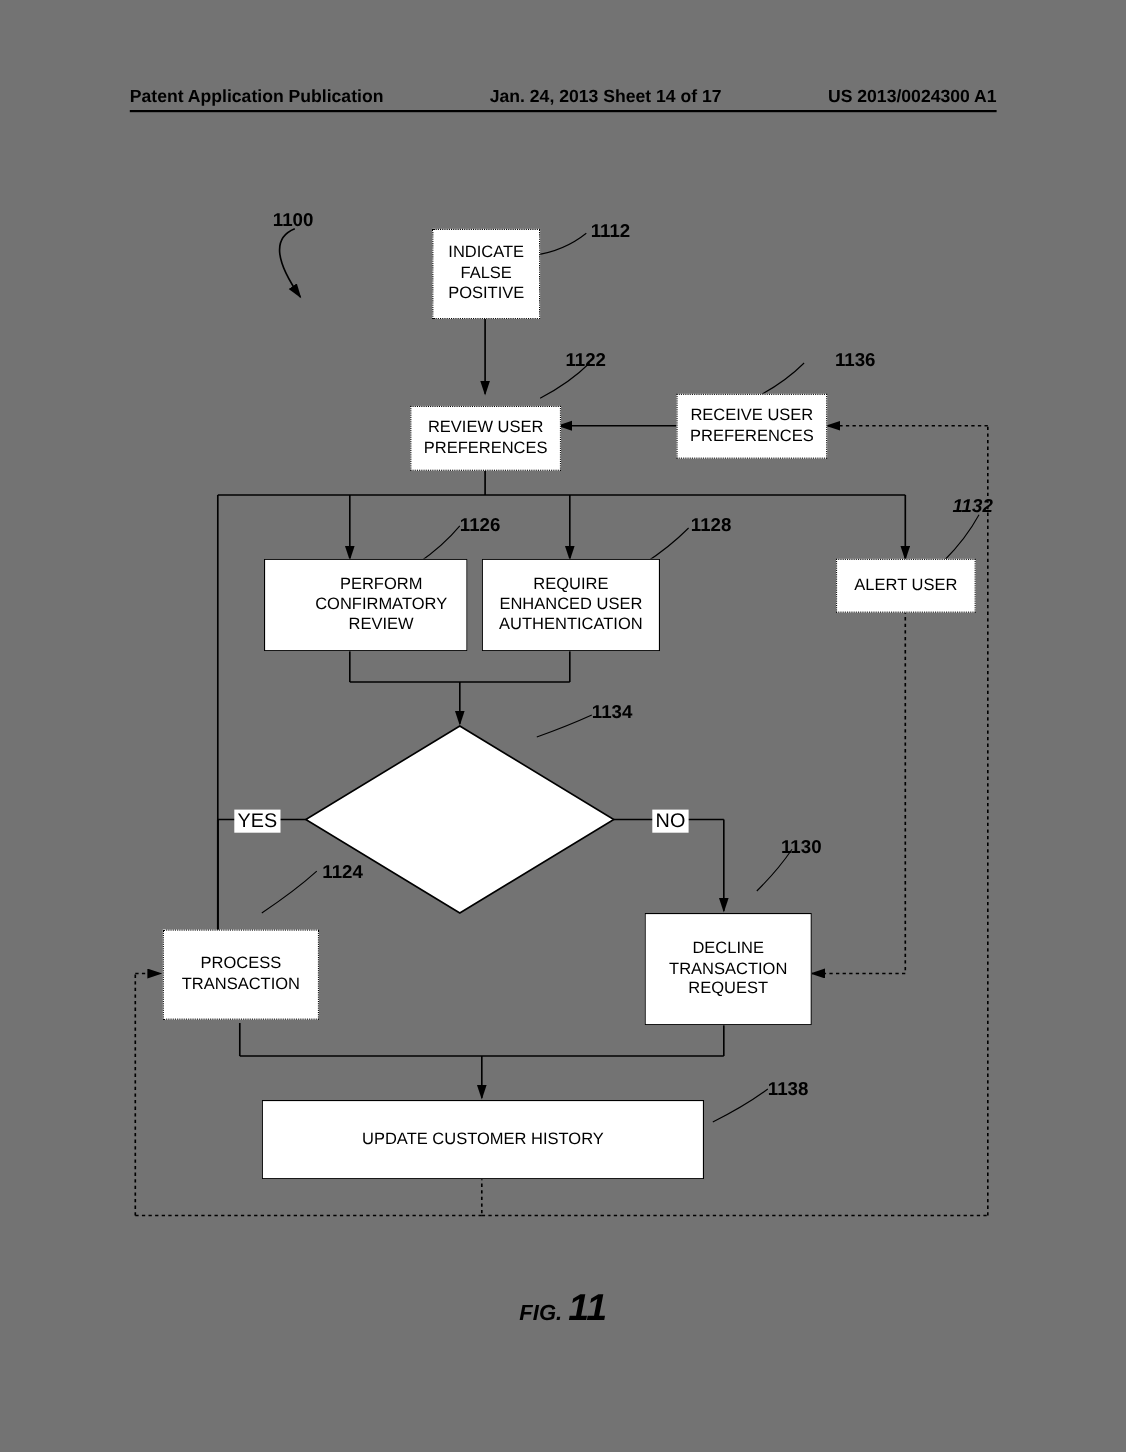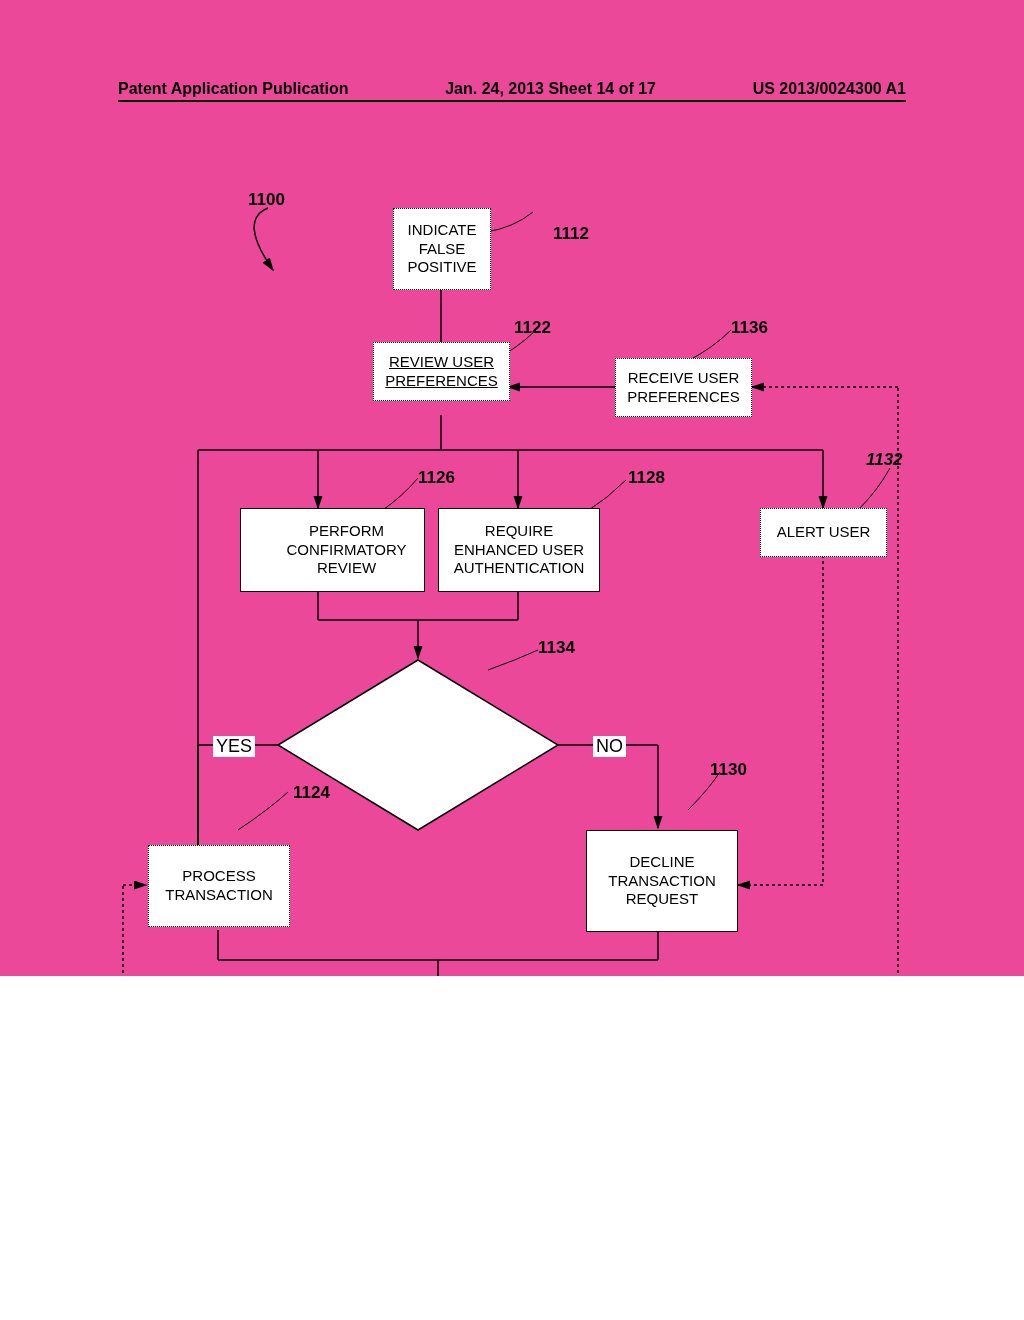--- a/index.html
+++ b/index.html
@@ -4,23 +4,23 @@
 <style>
   body {
     margin: 0;
     padding: 0;
     font-family: Arial, Helvetica, sans-serif;
     background: #fff;
     width: 1024px;
   }
   .page {
     width: 1024px;
-    height: 976px;
+    height: 1320px;
     position: relative;
-    background: #ec4899;
+    background: #737373;
   }
   .header {
     position: absolute;
     top: 80px;
     left: 118px;
     right: 118px;
     display: flex;
     justify-content: space-between;
     font-weight: bold;
     font-size: 16px;
@@ -184,36 +184,36 @@
       <line x1="5" y1="915" x2="5" y2="695" stroke="#000" stroke-width="1.5" stroke-dasharray="3 3"></line>
       <line x1="5" y1="695" x2="28" y2="695" stroke="#000" stroke-width="1.5" stroke-dasharray="3 3" marker-end="url(#arrow)"></line>
 
       <line x1="80" y1="660" x2="80" y2="660" stroke="none"></line>
 
       <line x1="80" y1="695" x2="80" y2="695" stroke="none"></line>
 
     </svg>
 
     <div class="ref" style="left:130px; top:0px;">1100</div>
-    <div class="ref" style="left:435px; top:10px;margin-top:24px;">1112</div>
+    <div class="ref" style="left:419px; top:10px;">1112</div>
     <div class="ref" style="left:396px; top:128px;text-align:right;">1122</div>
-    <div class="ref" style="left:613px; top:128px;">1136</div>
+    <div class="ref" style="left:641px; top:128px;">1136</div>
     <div class="ref" style="left:300px; top:278px;">1126</div>
     <div class="ref" style="left:510px; top:278px;">1128</div>
     <div class="ref" style="left:748px; top:260px;font-style:italic;">1132</div>
     <div class="ref" style="left:420px; top:448px;">1134</div>
     <div class="ref" style="left:175px; top:593px;">1124</div>
     <div class="ref" style="left:592px; top:570px;text-align:right;">1130</div>
     <div class="ref" style="left:580px; top:790px;">1138</div>
 
     <div class="box dotted" style="left:275px; top:18px; width:96px; height:80px; white-space:pre-line;">INDICATE
 FALSE
 POSITIVE</div>
 
-    <div class="box dotted" style="left:255px; top:152px; width:135px; height:57px; white-space:pre-line;text-decoration:underline;">REVIEW USER
+    <div class="box dotted" style="left:255px; top:179px; width:135px; height:57px; white-space:pre-line;">REVIEW USER
 PREFERENCES</div>
 
     <div class="box dotted" style="left:497px; top:168px; width:135px; height:57px; white-space:pre-line;">RECEIVE USER
 PREFERENCES</div>
 
     <div class="box" style="left:122px; top:318px; width:155px; height:82px; white-space:pre-line;padding-left:28px;">PERFORM
 CONFIRMATORY
 REVIEW</div>
 
     <div class="box dotted" style="left:642px; top:318px; width:125px; height:47px;">ALERT USER</div>
@@ -223,20 +223,21 @@
 AUTHENTICATION</div>
 
 
     <div class="box dotted" style="left:30px; top:655px; width:140px; height:80px; white-space:pre-line;">PROCESS
 TRANSACTION</div>
 
     <div class="box" style="left:468px; top:640px; width:150px; height:100px; white-space:pre-line;">DECLINE
 TRANSACTION
 REQUEST</div>
 
+    <div class="box" style="left:120px; top:810px; width:400px; height:70px;">UPDATE CUSTOMER HISTORY</div>
 
     <div class="label" style="left:95px; top:546px;">YES</div>
     <div class="label" style="left:475px; top:546px;">NO</div>
 
     <svg style="position:absolute;left:0;top:0;width:788px;height:950px;pointer-events:none">
        <line x1="80" y1="555" x2="80" y2="655" stroke="#000" stroke-width="1.5"></line>
        <line x1="80" y1="655" x2="80" y2="655"></line>
     </svg>
 
     <div class="figcap">

